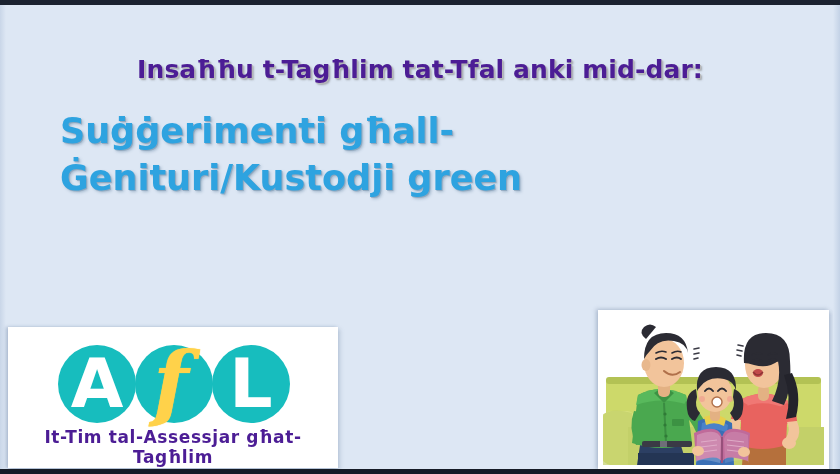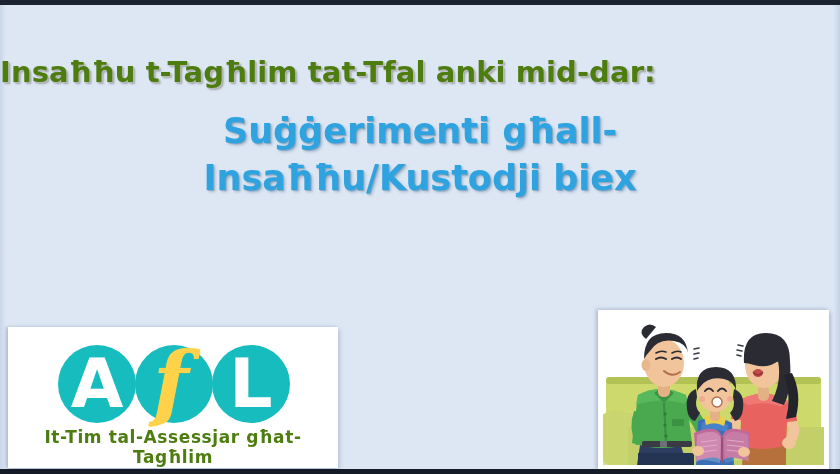--- a/index.html
+++ b/index.html
@@ -42,37 +42,37 @@
     background: linear-gradient(270deg, #c3d2e6 0%, #dde7f4 100%);
     pointer-events: none;
   }
 
   
   .kicker {
     position: absolute;
     left: 0;
     right: 0;
     top: 50px;
-    text-align: left;
-    font-size: 29px;
+    text-align: center;
+    font-size: 25px;
     font-weight: bold;
     letter-spacing: 0.1px;
-    color: #4d7c0f;
+    color: #4c1d95;
     text-shadow:
        1px 1px 0 #b9b9b9,
        2px 2px 2px rgba(110,110,110,0.55);
     font-family: "DejaVu Sans", sans-serif;
   }
 
   .main-title {
     position: absolute;
     left: 60px;
     right: 60px;
     top: 103px;
-    text-align: center;
+    text-align: left;
     font-size: 35px;
     line-height: 1.33;
     font-weight: bold;
     color: #2ea3e0;
     text-shadow:
        1px 1px 0 rgba(120,150,175,0.55),
        2px 2px 3px rgba(100,130,160,0.45);
     font-family: "DejaVu Sans", sans-serif;
   }
   .main-title .ln { display: block; }
@@ -132,21 +132,21 @@
     z-index: 3;
     text-shadow: 0 0 1px #ffd24a;
   }
 
   #logo-tagline {
     position: absolute;
     left: 0;
     right: 0;
     top: 100px;
     text-align: center;
-    color: #4d7c0f;
+    color: #4c1d95;
     font-family: "DejaVu Sans", sans-serif;
     font-weight: bold;
     font-size: 17px;
     letter-spacing: 0.6px;
   }
 
   
   #family-card {
     position: absolute;
     left: 598px;
@@ -178,21 +178,21 @@
 </style>
 </head>
 <body>
 
 <div id="slide">
 
   <div class="kicker">Insaħħu t-Tagħlim tat-Tfal anki mid-dar:</div>
 
   <div class="main-title">
     <span class="ln">Suġġerimenti għall-</span>
-    <span class="ln">Insaħħu/Kustodji biex</span>
+    <span class="ln">Ġenituri/Kustodji green</span>
   </div>
 
   <div id="logo-card">
     <div id="logo-mark">
       <span class="afl-circle c1"></span>
       <span class="afl-circle c2"></span>
       <span class="afl-circle c3"></span>
       <span class="afl-letter lA">A</span>
       <span class="afl-letter lf">f</span>
       <span class="afl-letter lL">L</span>

